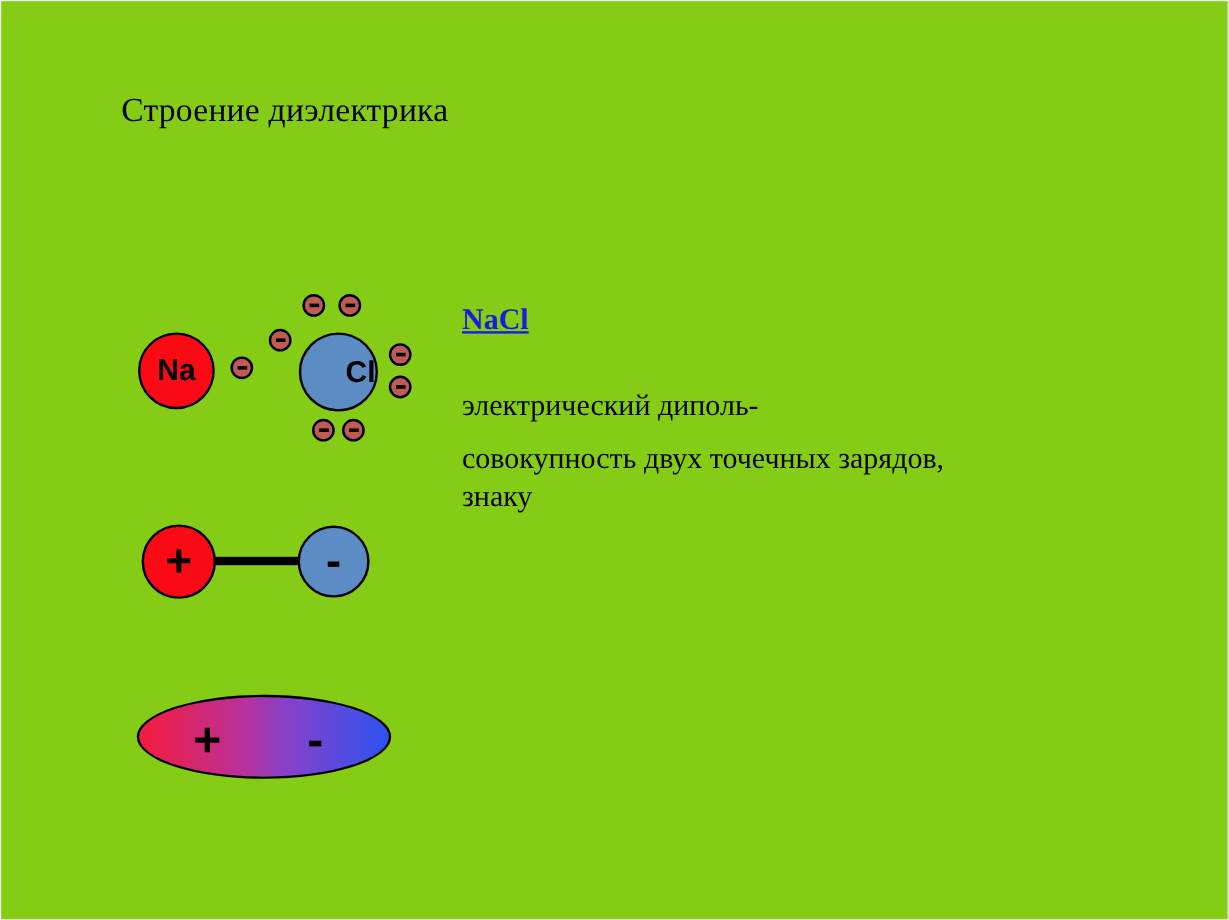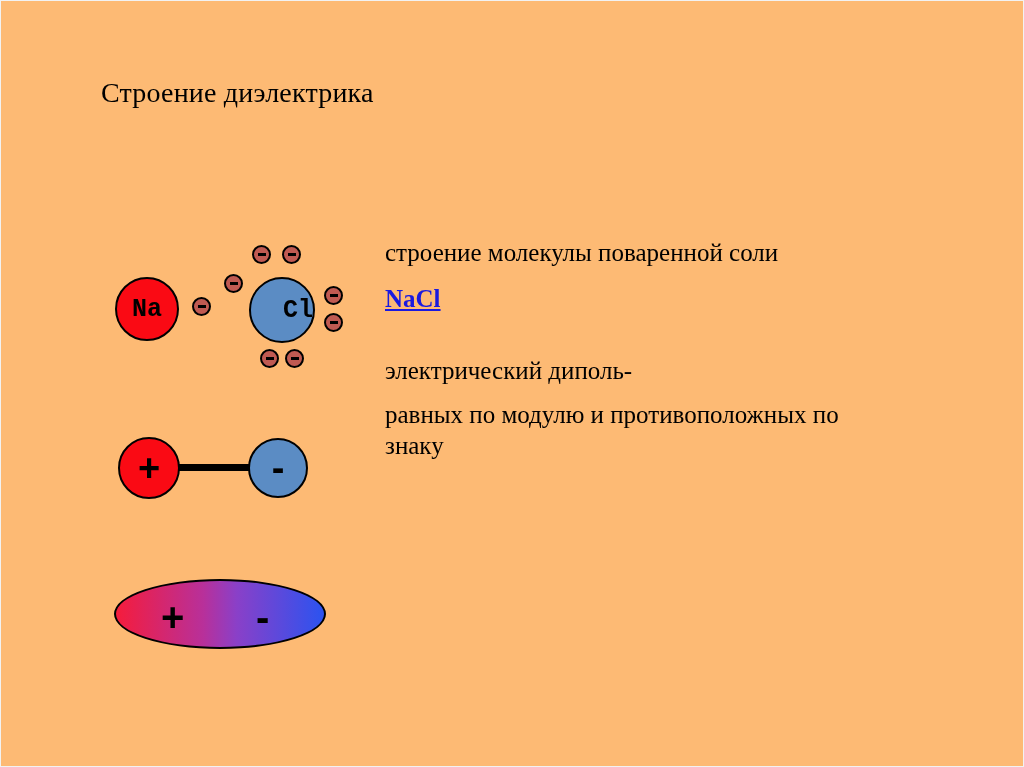--- a/index.html
+++ b/index.html
@@ -14,21 +14,21 @@
     overflow: hidden;
     font-family: "Liberation Serif", "DejaVu Serif", serif;
     color: #000000;
   }
 
   #slide {
     position: absolute;
     left: 0; top: 0;
     width: 1024px;
     height: 767px;
-    background: #fdba74;
+    background: #84cc16;
     border: 1px solid #f2f2f2;
     box-sizing: border-box;
   }
 
   
   .slide-title {
     position: absolute;
     left: 100px;
     top: 76px;
     font-size: 28px;
@@ -42,21 +42,21 @@
   .atom {
     position: absolute;
     border-radius: 50%;
     border: 2px solid #000000;
     box-sizing: border-box;
     display: flex;
     align-items: center;
     justify-content: center;
     font-weight: bold;
     color: #000000;
-    font-family: Liberation Mono, monospace;
+    font-family: Liberation Sans, sans-serif;
   }
 
   #atom-na {
     left: 114px;
     top: 276px;
     width: 64px;
     height: 64px;
     background: #fa0a14;
     font-size: 25px;
   }
@@ -243,27 +243,26 @@
   </div>
 
   <div>
     <div id="dipole-ellipse"></div>
     <span class="ellipse-sign" id="ellipse-plus">+</span>
     <span class="ellipse-sign" id="ellipse-minus">-</span>
   </div>
 
   <div class="text-col">
 
-    <div class="line">строение молекулы поваренной соли</div>
 
     <a class="link-nacl" href="#">NaCl</a>
 
     <div class="spacer-1"></div>
 
     <div class="bold-term">электрический диполь-</div>
 
     <div class="spacer-2"></div>
 
-    <div class="line">равных по модулю и противоположных по</div>
+    <div class="line">совокупность двух точечных зарядов,</div>
     <div class="line">знаку</div>
   </div>
 
 </div>
 
 </body></html>

